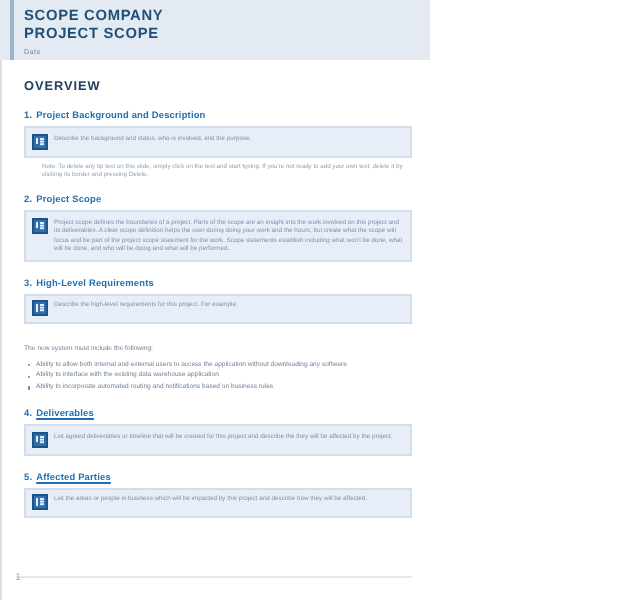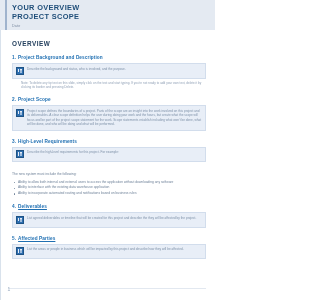--- a/index.html
+++ b/index.html
@@ -197,21 +197,21 @@
 </style>
 </head>
 <body>
 
 <div class="page">
 
   <div class="edge-rule"></div>
 
   <div class="header-band">
     <div class="header-accent"></div>
-    <div class="company-line">YOUR OVERVIEW</div>
+    <div class="company-line">SCOPE COMPANY</div>
     <div class="doc-line">PROJECT SCOPE</div>
     <div class="date-line">Date</div>
   </div>
 
   <div class="body-area">
 
     <div class="overview-title">OVERVIEW</div>
 
     <div class="section">
       <div class="section-heading">

